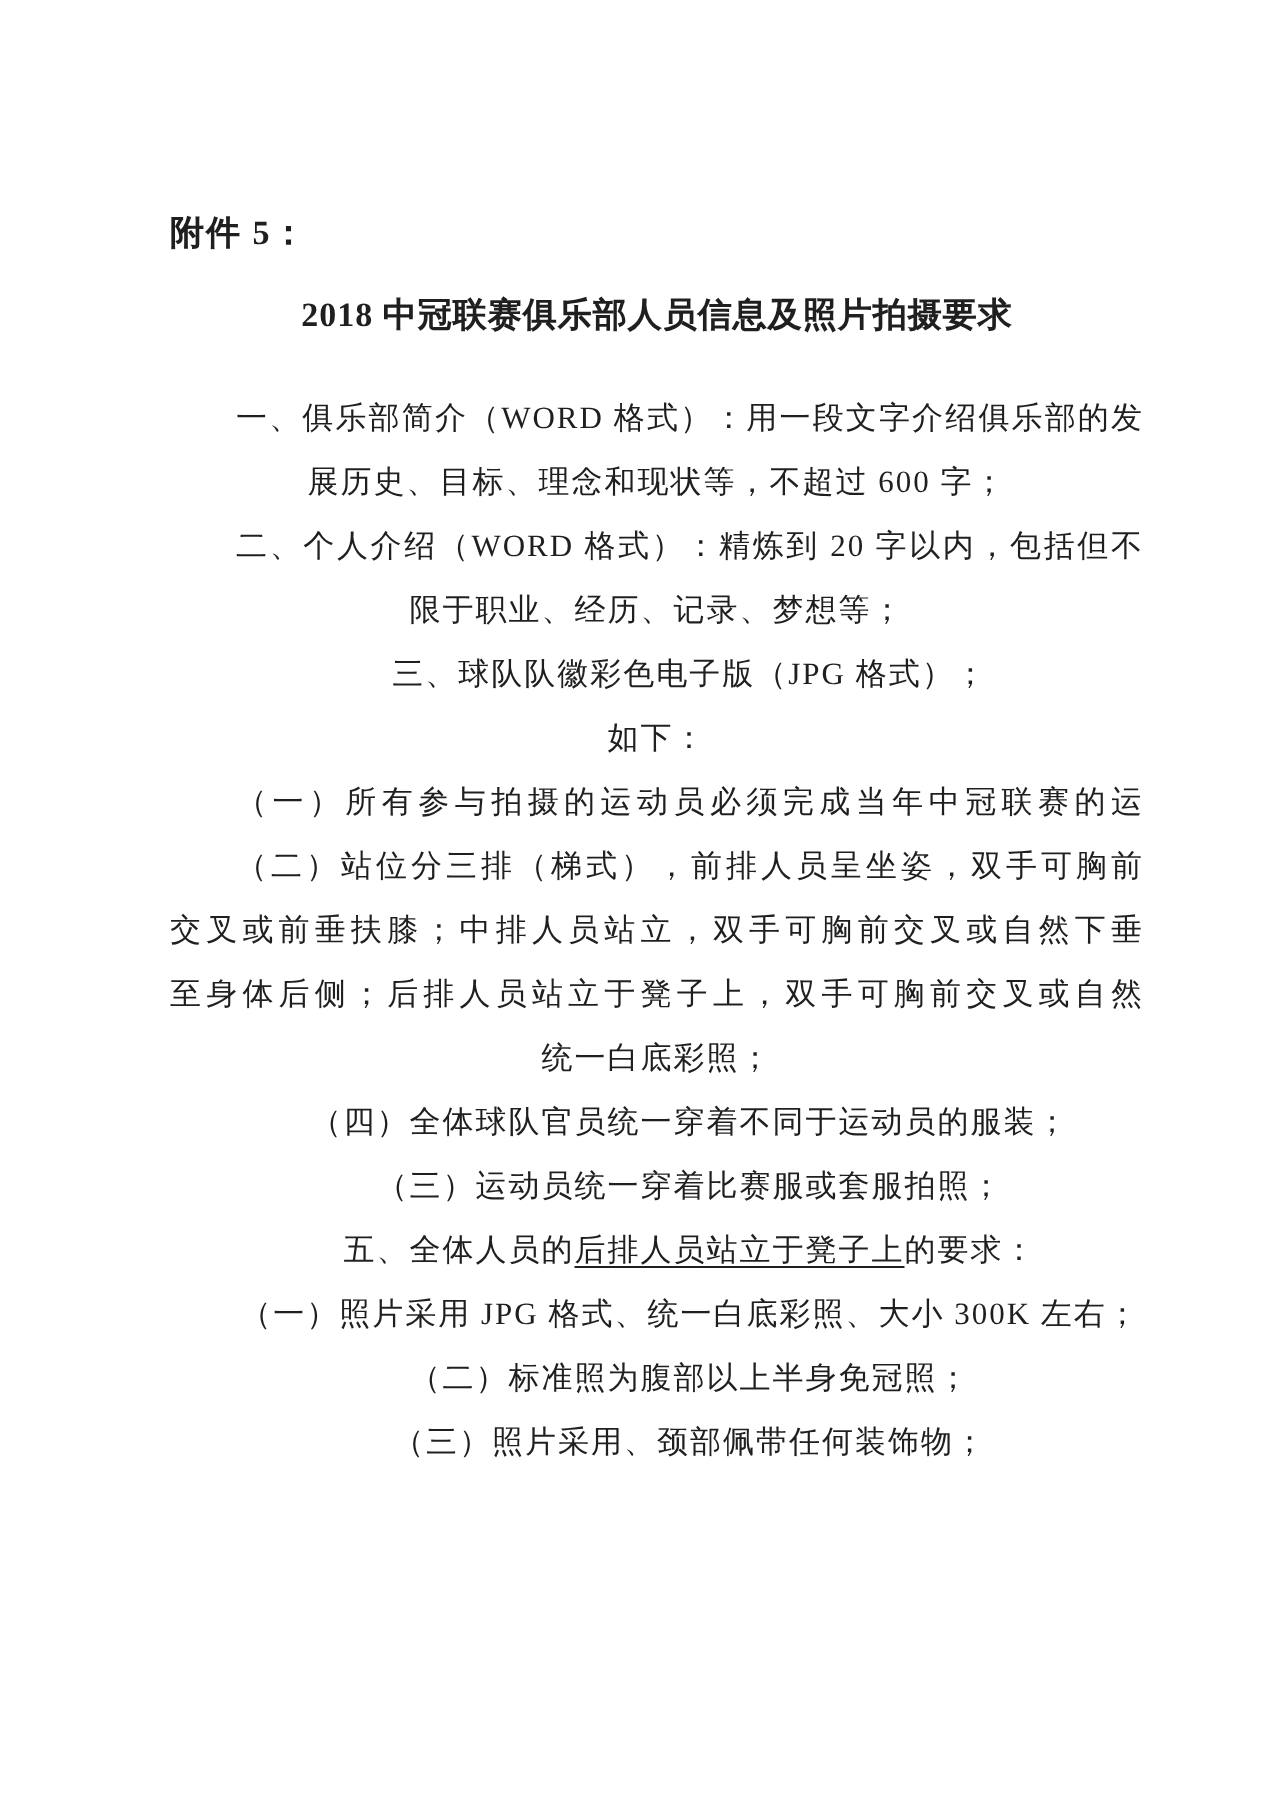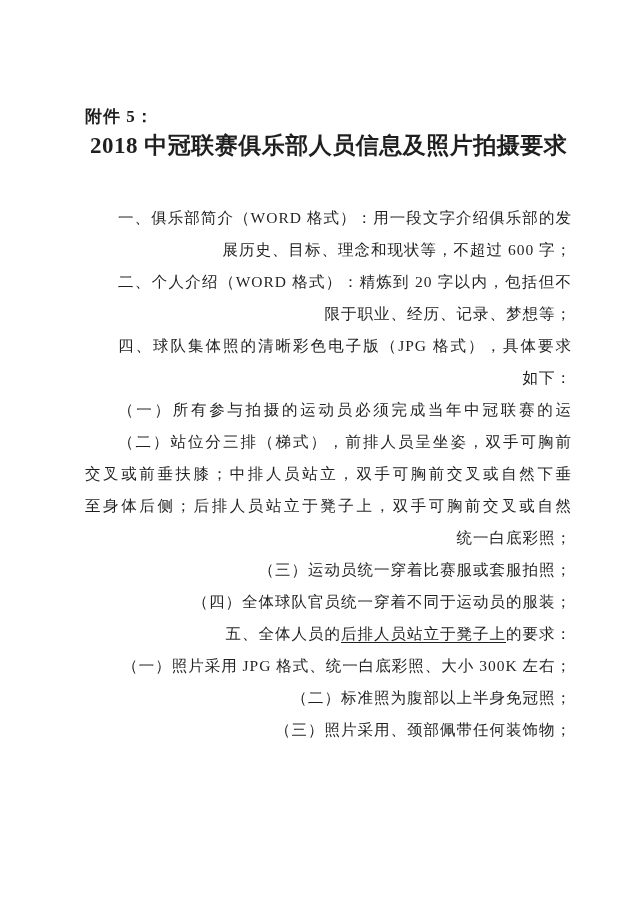--- a/index.html
+++ b/index.html
@@ -24,37 +24,37 @@
   }
   .attachment-label {
     margin-top: 104px;
     font-size: 17px;
     line-height: 26px;
     font-weight: bold;
     letter-spacing: 1px;
     text-align: left;
   }
   .doc-title {
-    margin-top: 0;
-    font-size: 23px;
+    margin-top: 12px;
+    font-size: 17px;
     line-height: 32px;
     font-weight: bold;
     text-align: center;
     letter-spacing: 0.5px;
     white-space: nowrap;
   }
   .doc-body {
-    margin-top: 40px;
+    margin-top: 20px;
   }
   .doc-line {
     font-size: 15.5px;
     line-height: 32px;
     letter-spacing: 1px;
     white-space: nowrap;
-    text-align: right;
+    text-align: center;
   }
   .doc-line.indent {
     padding-left: 33px;
   }
   .doc-line.justify {
     white-space: normal;
     text-align: justify;
     text-align-last: justify;
   }
   .u {
@@ -67,28 +67,28 @@
 
 <div class="page">
   <div class="content">
     <div class="attachment-label">附件 5：</div>
     <div class="doc-title">2018 中冠联赛俱乐部人员信息及照片拍摄要求</div>
     <div class="doc-body">
         <div class="doc-line indent justify"><span>一、俱乐部简介（WORD 格式）：用一段文字介绍俱乐部的发</span></div>
         <div class="doc-line"><span>展历史、目标、理念和现状等，不超过 600 字；</span></div>
         <div class="doc-line indent justify"><span>二、个人介绍（WORD 格式）：精炼到 20 字以内，包括但不</span></div>
         <div class="doc-line"><span>限于职业、经历、记录、梦想等；</span></div>
-        <div class="doc-line indent justify"><span>四、球队集体照的清晰彩色电子版（JPG 格式），具体要求</span></div>
+        <div class="doc-line indent"><span>三、球队队徽彩色电子版（JPG 格式）；</span></div>
         <div class="doc-line"><span>如下：</span></div>
         <div class="doc-line indent justify"><span>（一）所有参与拍摄的运动员必须完成当年中冠联赛的运</span></div>
         <div class="doc-line indent justify"><span>（二）站位分三排（梯式），前排人员呈坐姿，双手可胸前</span></div>
         <div class="doc-line justify"><span>交叉或前垂扶膝；中排人员站立，双手可胸前交叉或自然下垂</span></div>
         <div class="doc-line justify"><span>至身体后侧；后排人员站立于凳子上，双手可胸前交叉或自然</span></div>
         <div class="doc-line"><span>统一白底彩照；</span></div>
+        <div class="doc-line indent"><span>（四）全体球队官员统一穿着不同于运动员的服装；</span></div>
         <div class="doc-line indent"><span>（三）运动员统一穿着比赛服或套服拍照；</span></div>
-        <div class="doc-line indent"><span>（四）全体球队官员统一穿着不同于运动员的服装；</span></div>
         <div class="doc-line indent"><span>五、全体人员的</span><span class="u">后排人员站立于凳子上</span><span>的要求：</span></div>
         <div class="doc-line indent"><span>（一）照片采用 JPG 格式、统一白底彩照、大小 300K 左右；</span></div>
         <div class="doc-line indent"><span>（二）标准照为腹部以上半身免冠照；</span></div>
         <div class="doc-line indent"><span>（三）照片采用、颈部佩带任何装饰物；</span></div>
       </div>
   </div>
 </div>
 
 </body></html>

